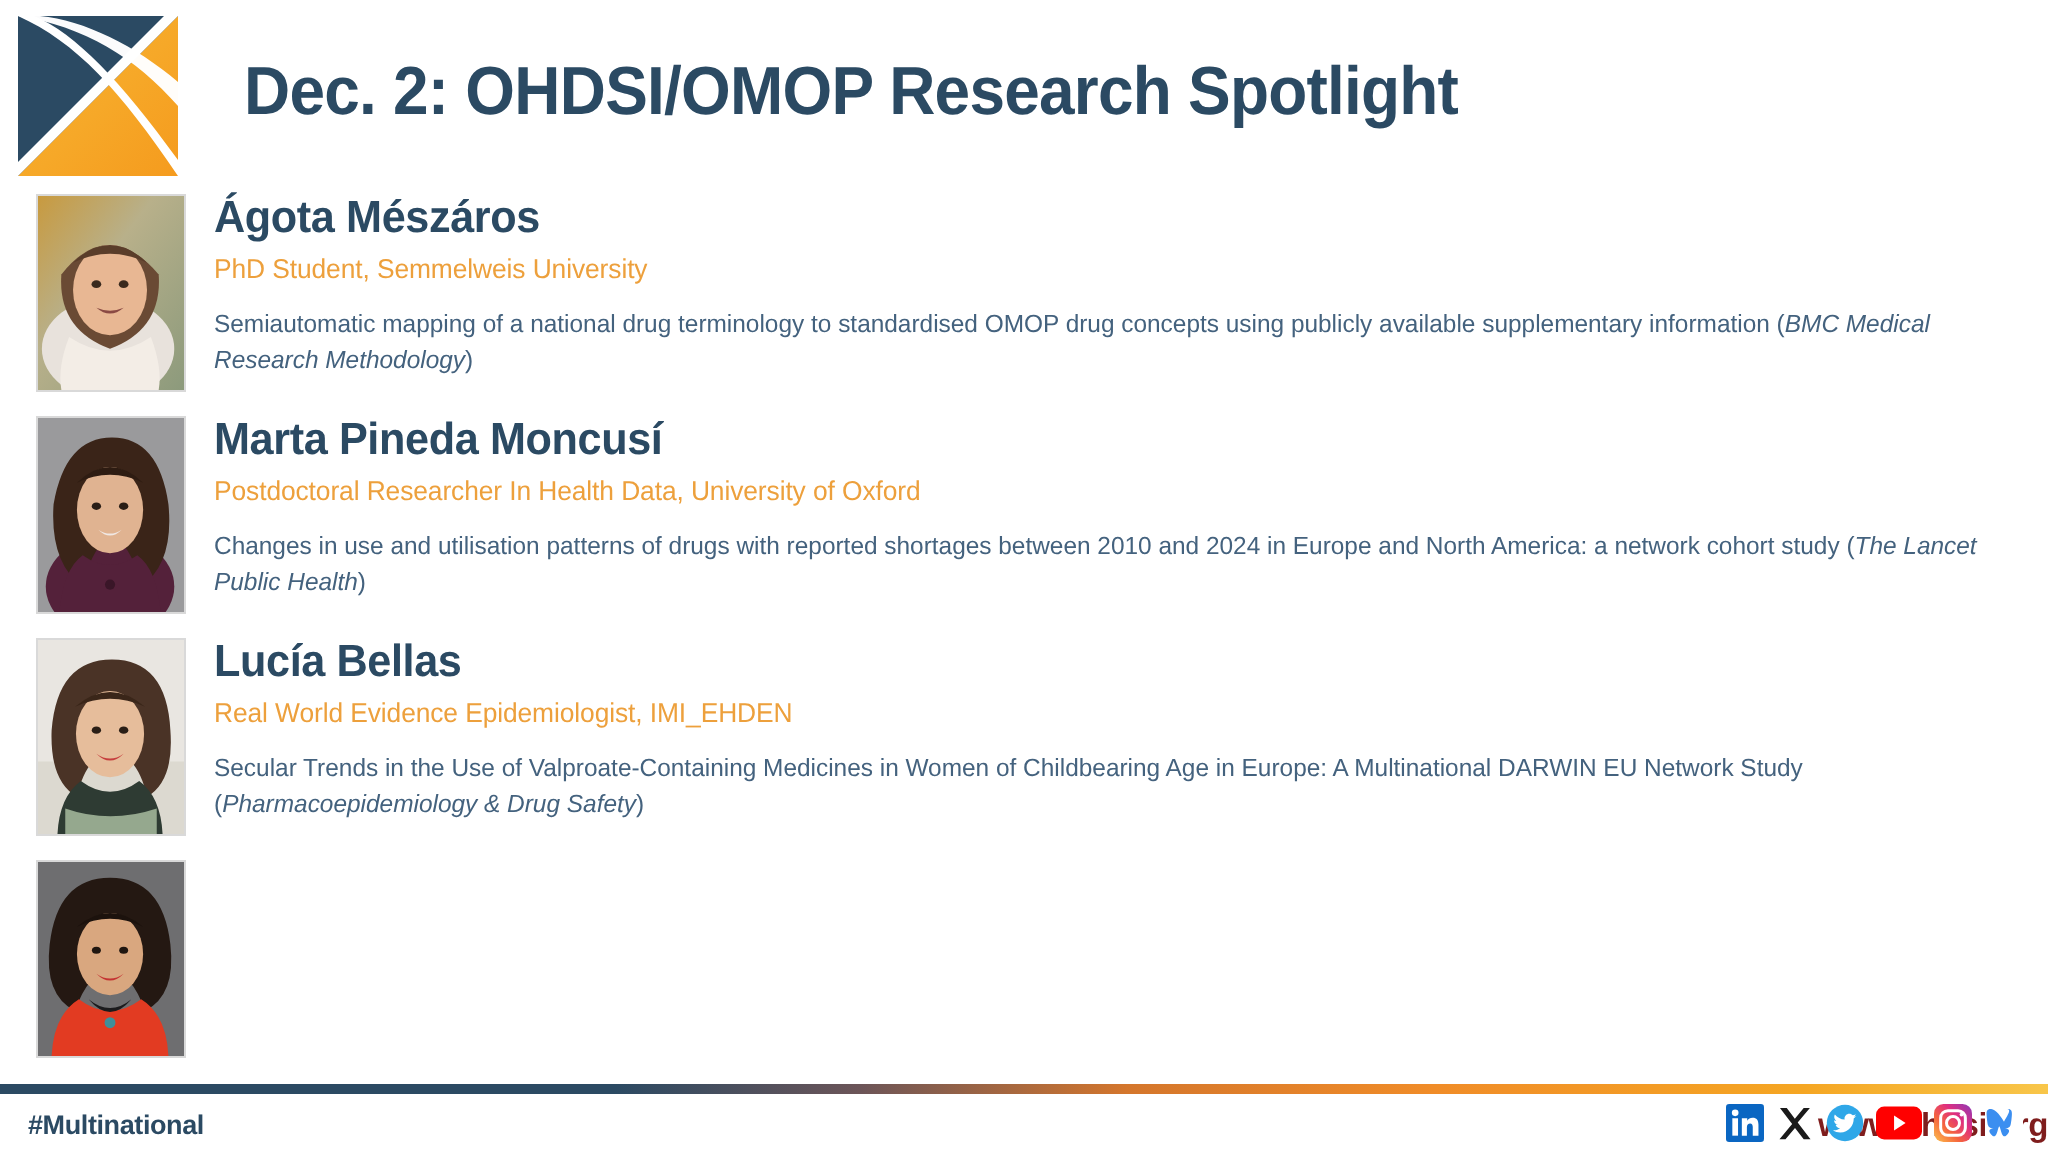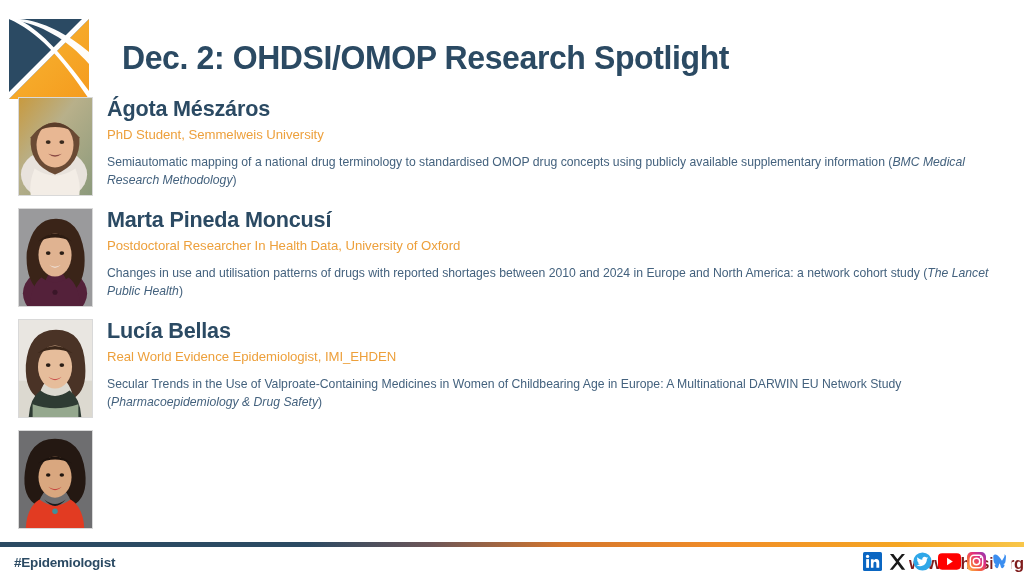--- a/index.html
+++ b/index.html
@@ -16,21 +16,21 @@
   .slide {
     position: relative;
     width: 1024px;
     height: 576px;
     background: #ffffff;
   }
 
   
   .header {
     position: absolute;
-    top: 12px; left: 0;
+    top: 1px; left: 0;
     width: 1024px;
     height: 92px;
   }
 
   .logo {
     position: absolute;
     left: 8px;
     top: 6px;
     width: 82px;
     height: 82px;
@@ -286,21 +286,21 @@
           <circle cx="37" cy="82" r="2.8" fill="#3F8F9A"></circle>
         </svg>
       </div>
     </div>
 
   </div>
 
   <div class="footer">
     <div class="footer-stripe"></div>
 
-    <div class="footer-hash">#Epidemiologist</div>
+    <div class="footer-hash">#Multinational</div>
 
     <div class="footer-url">www.ohdsi.org</div>
 
     <div class="footer-social">
 
       <span class="si">
         <svg width="19" height="19" viewBox="0 0 24 24">
           <rect width="24" height="24" rx="2" fill="#0A66C2"></rect>
           <rect x="4" y="9" width="3.6" height="11" fill="#fff"></rect>
           <circle cx="5.8" cy="5.6" r="2.1" fill="#fff"></circle>

